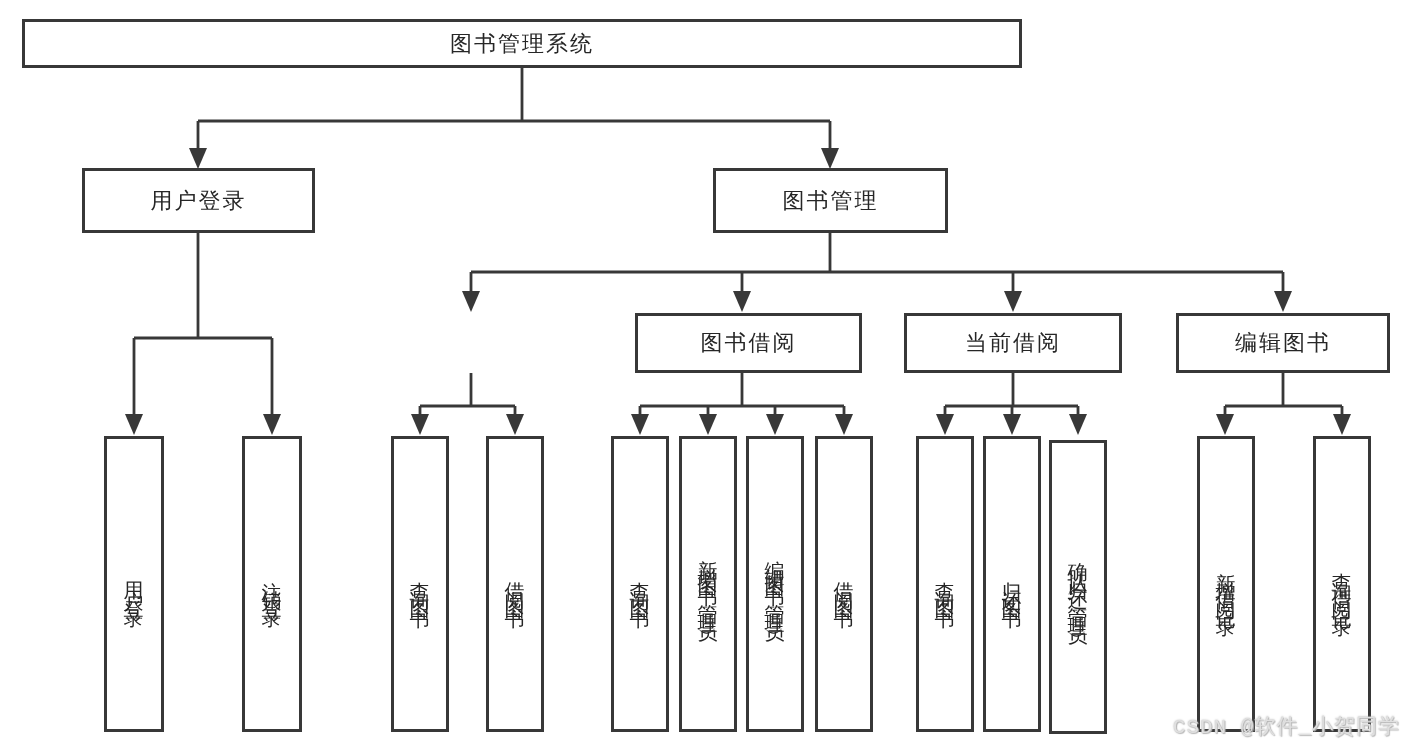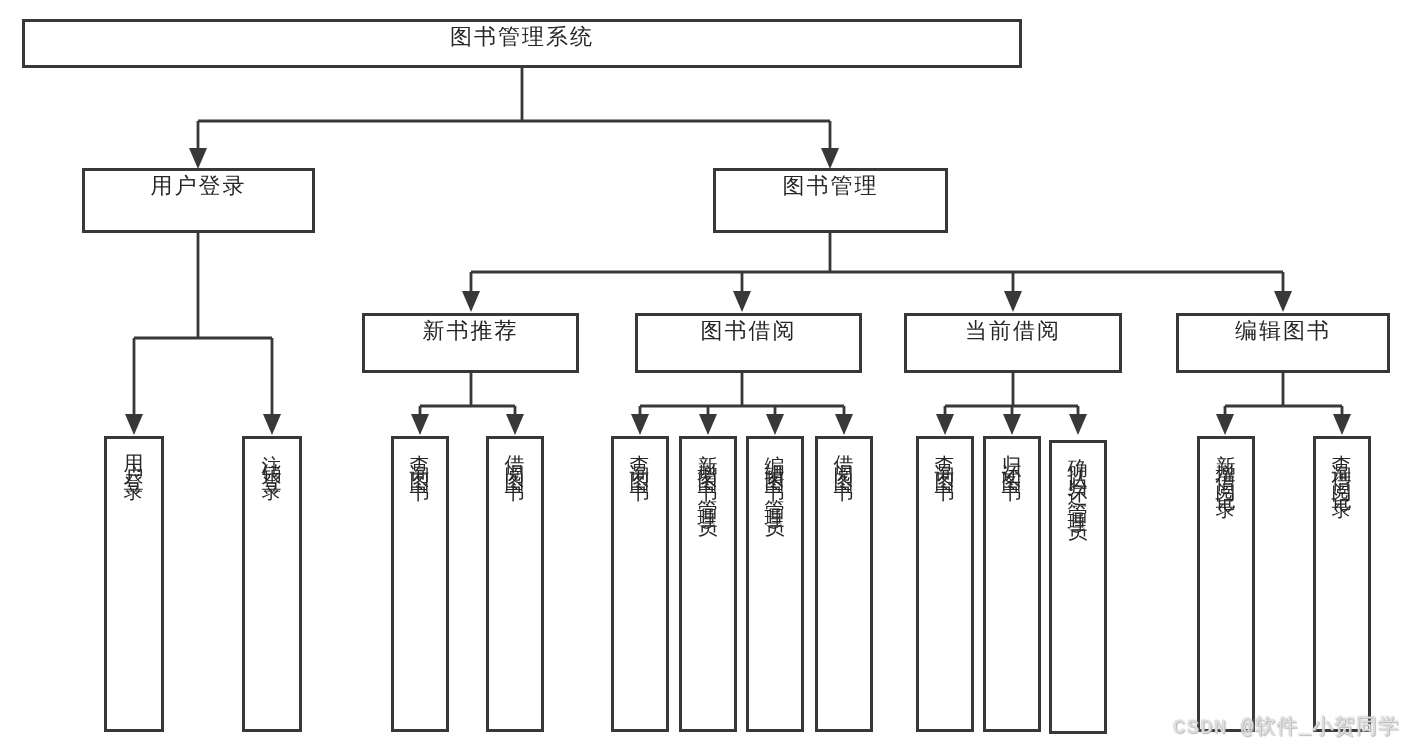--- a/index.html
+++ b/index.html
@@ -14,21 +14,21 @@
     background: #ffffff;
   }
   svg.connectors {
     position: absolute; left: 0; top: 0;
     width: 1405px; height: 747px;
   }
   .node {
     position: absolute;
     border: 3px solid #383838;
     background: #ffffff;
-    display: flex; justify-content: center;
+    display: flex; align-items: center; justify-content: center;
     color: #262626;
     font-size: 22px;
     letter-spacing: 2px;
     white-space: nowrap;
     font-family: Liberation Serif, serif;
   }
   .node.root-box { font-size: 22px; }
   .vnode { font-size: 20px; letter-spacing: 0; }
   .vnode .vtext {
     writing-mode: vertical-rl;
@@ -123,23 +123,20 @@
     <span>图书管理系统</span>
   </div>
 
   <div class="node" style="left:82px;top:168px;width:233px;height:65px">
     <span>用户登录</span>
   </div>
   <div class="node" style="left:713px;top:168px;width:235px;height:65px">
     <span>图书管理</span>
   </div>
 
-  <div class="node" style="left:362px;top:313px;width:217px;height:60px">
-    <span>新书推荐</span>
-  </div>
   <div class="node" style="left:635px;top:313px;width:227px;height:60px">
     <span>图书借阅</span>
   </div>
   <div class="node" style="left:904px;top:313px;width:218px;height:60px">
     <span>当前借阅</span>
   </div>
   <div class="node" style="left:1176px;top:313px;width:214px;height:60px">
     <span>编辑图书</span>
   </div>
 

